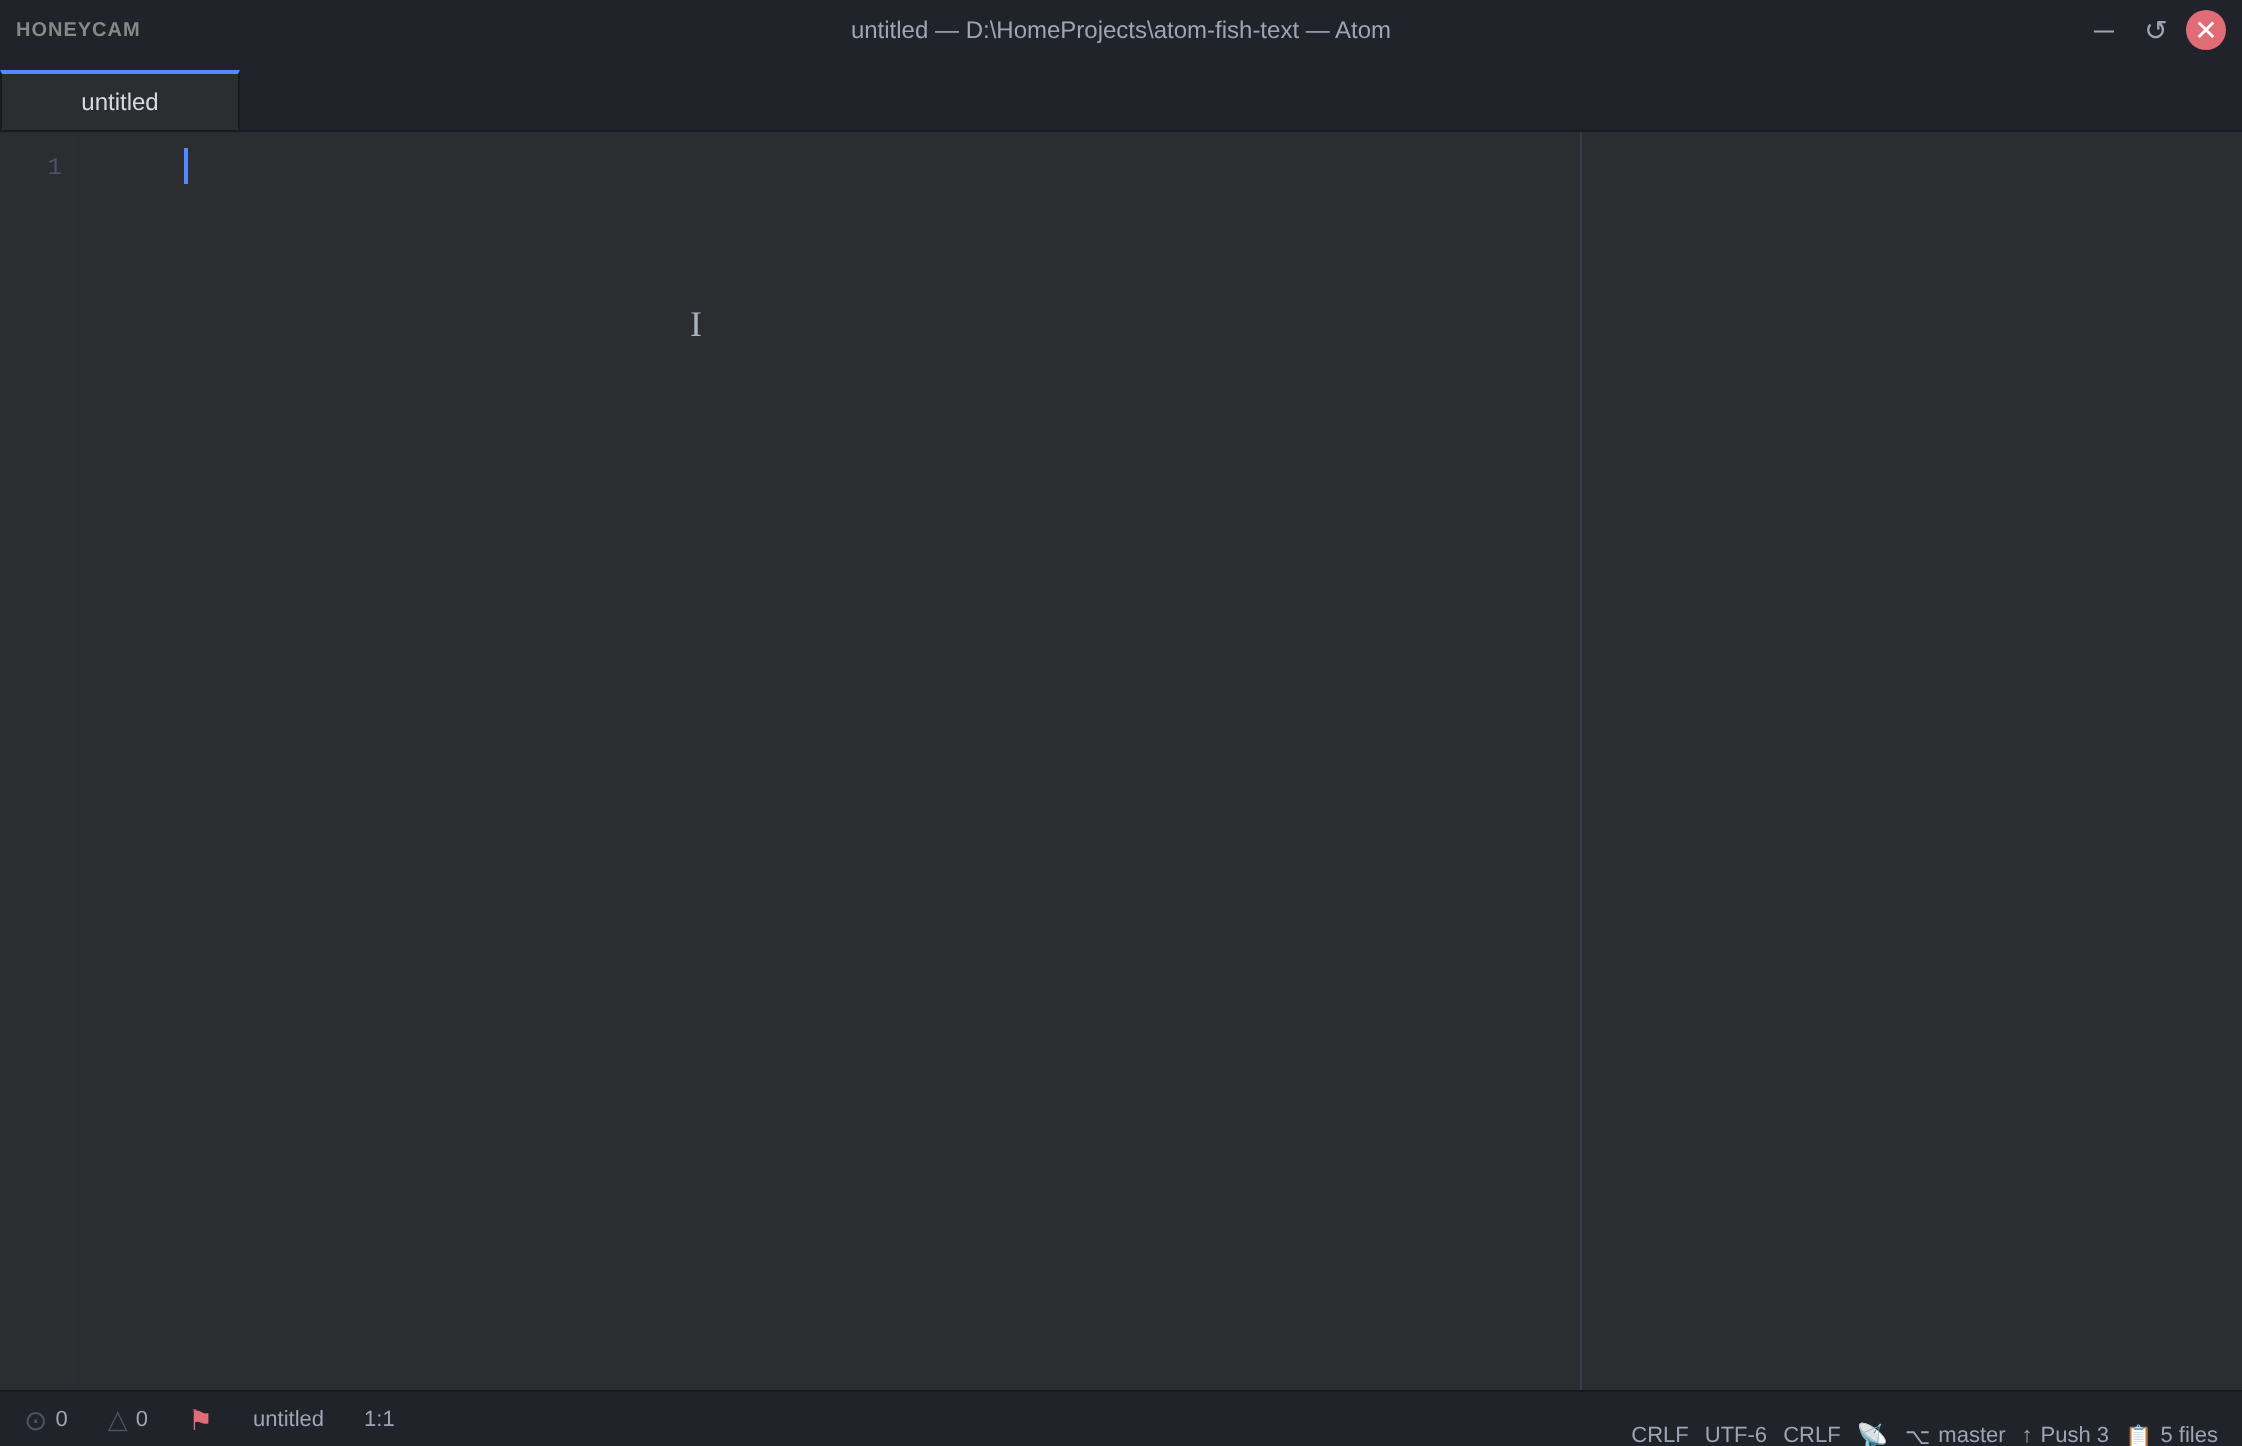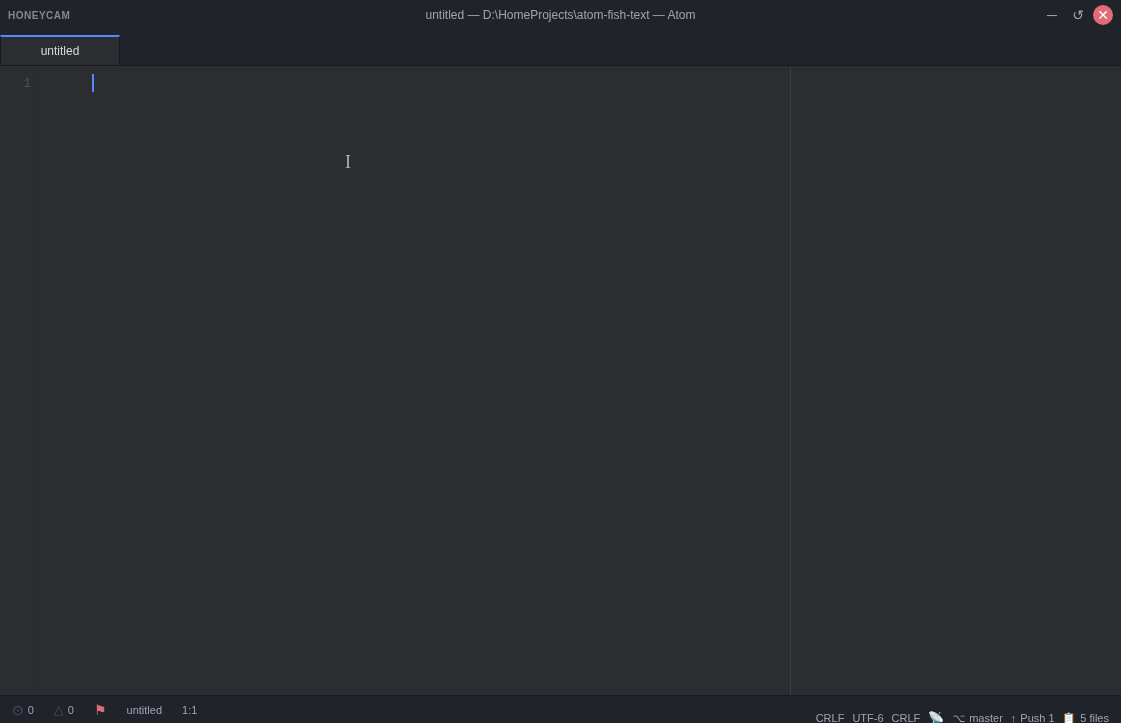--- a/index.html
+++ b/index.html
@@ -294,20 +294,20 @@
     </div>
     <div class="status-item">
       <span style="font-size:13px;">📡</span>
     </div>
     <div class="status-item">
       <span style="font-size:11px;">⌥</span>
       <span>master</span>
     </div>
     <div class="status-item">
       <span style="font-size:11px;">↑</span>
-      <span>Push 1</span>
+      <span>Push 3</span>
     </div>
     <div class="status-item">
       <span style="font-size:11px;">📋</span>
       <span>5 files</span>
     </div>
   </div>
 </div>
 
 </body></html>

